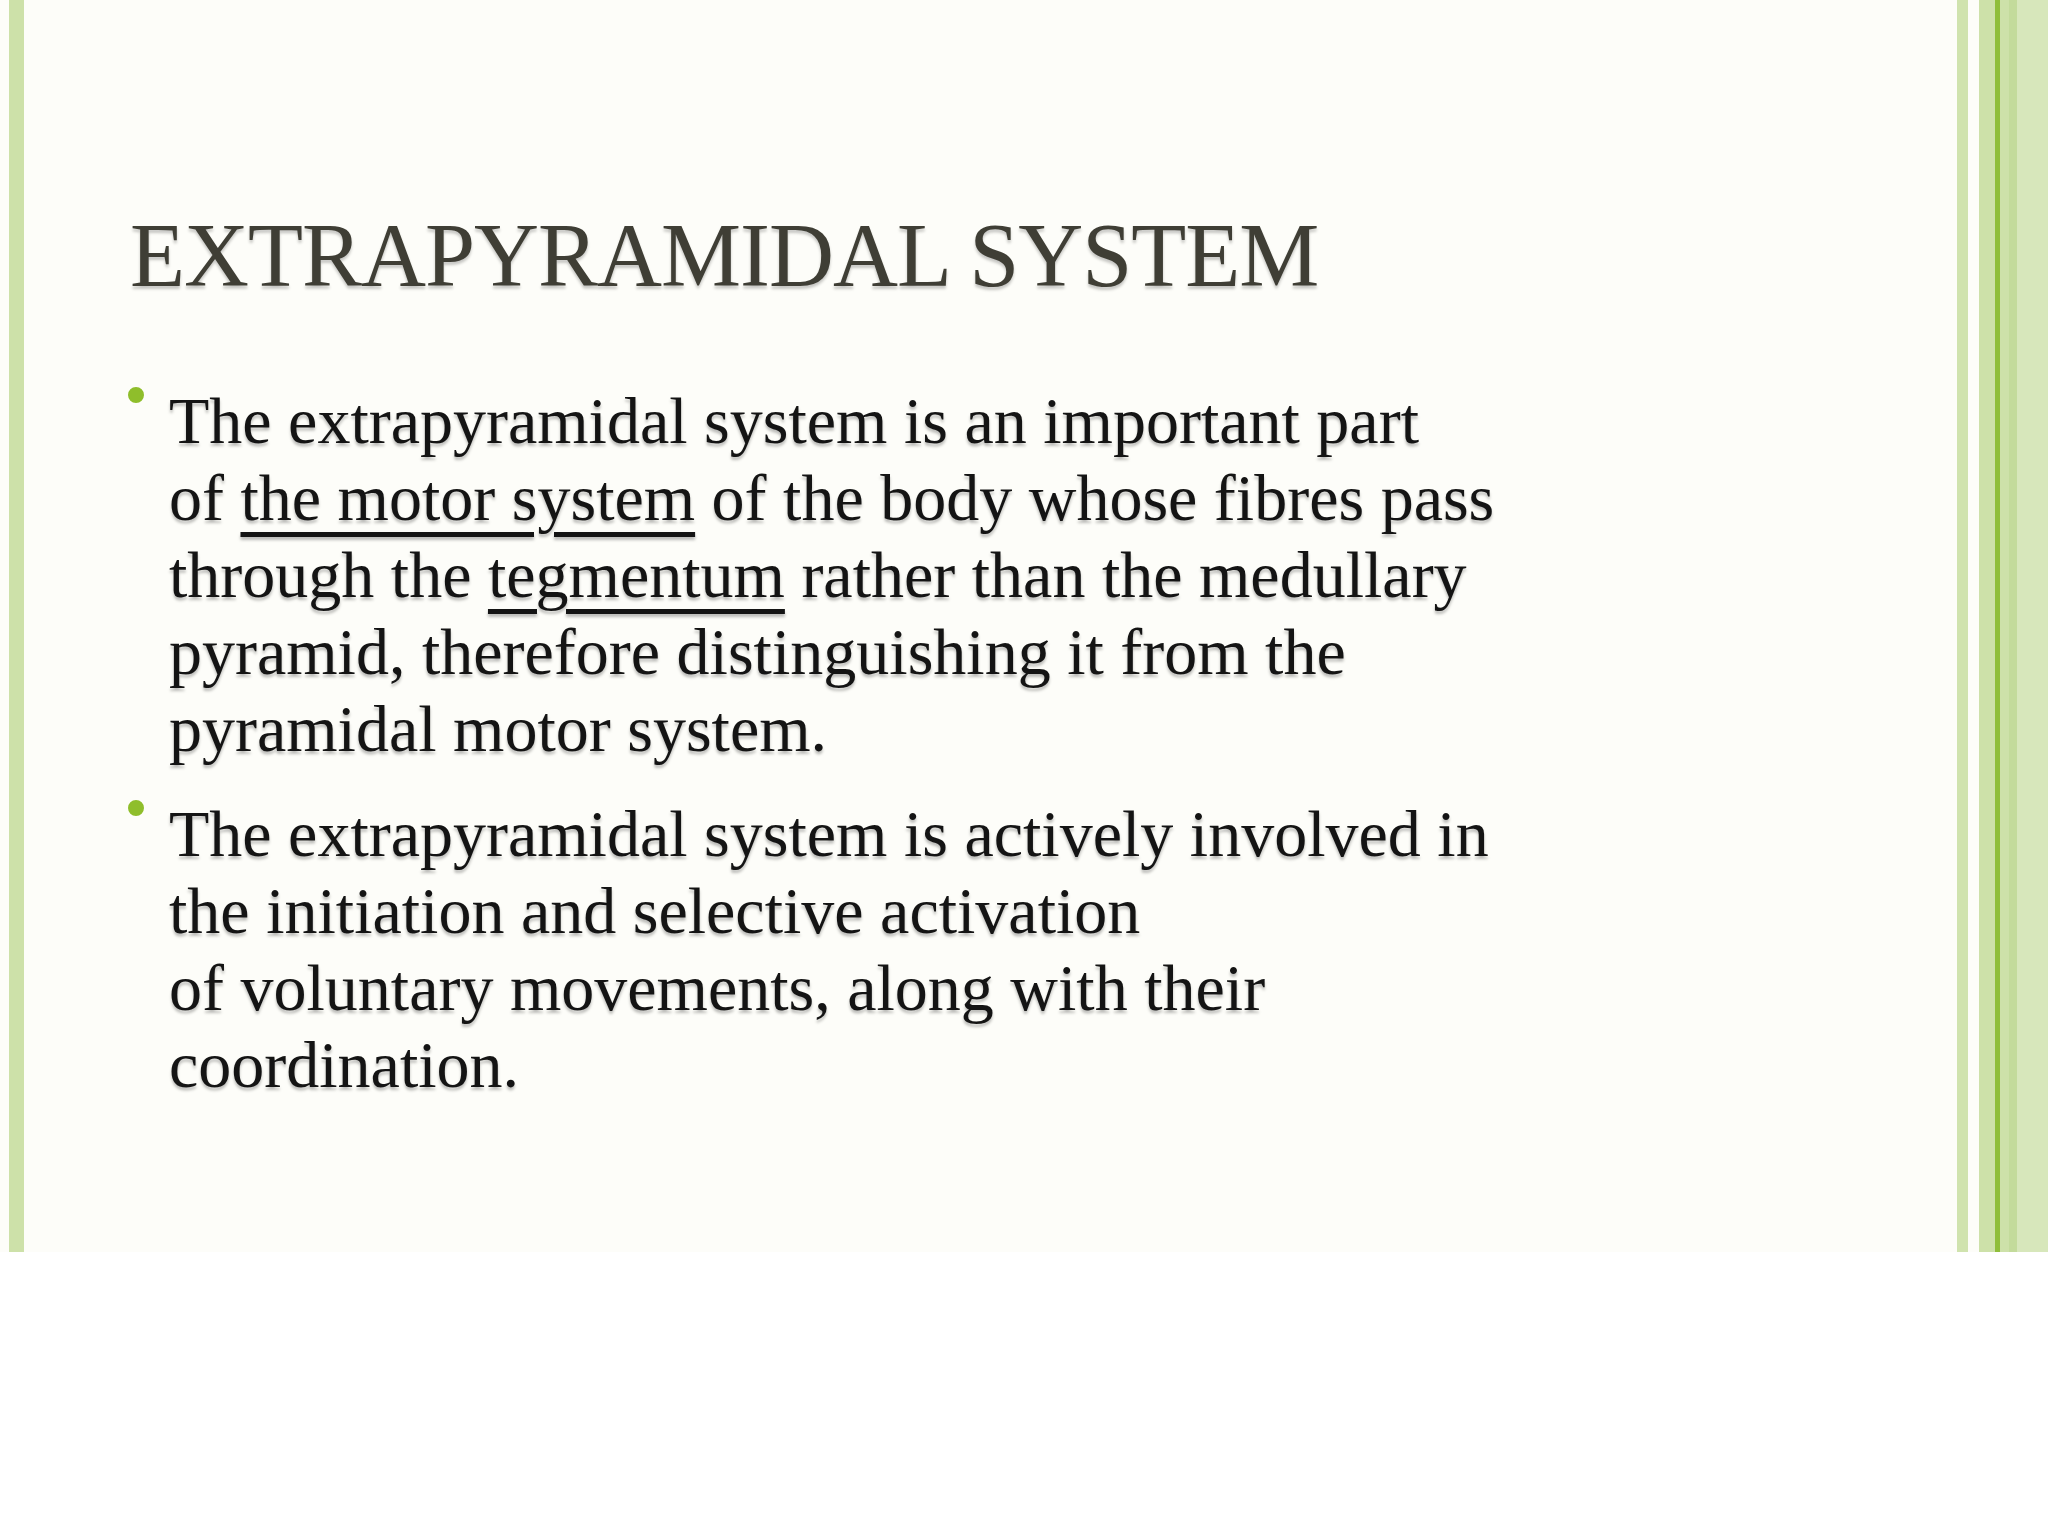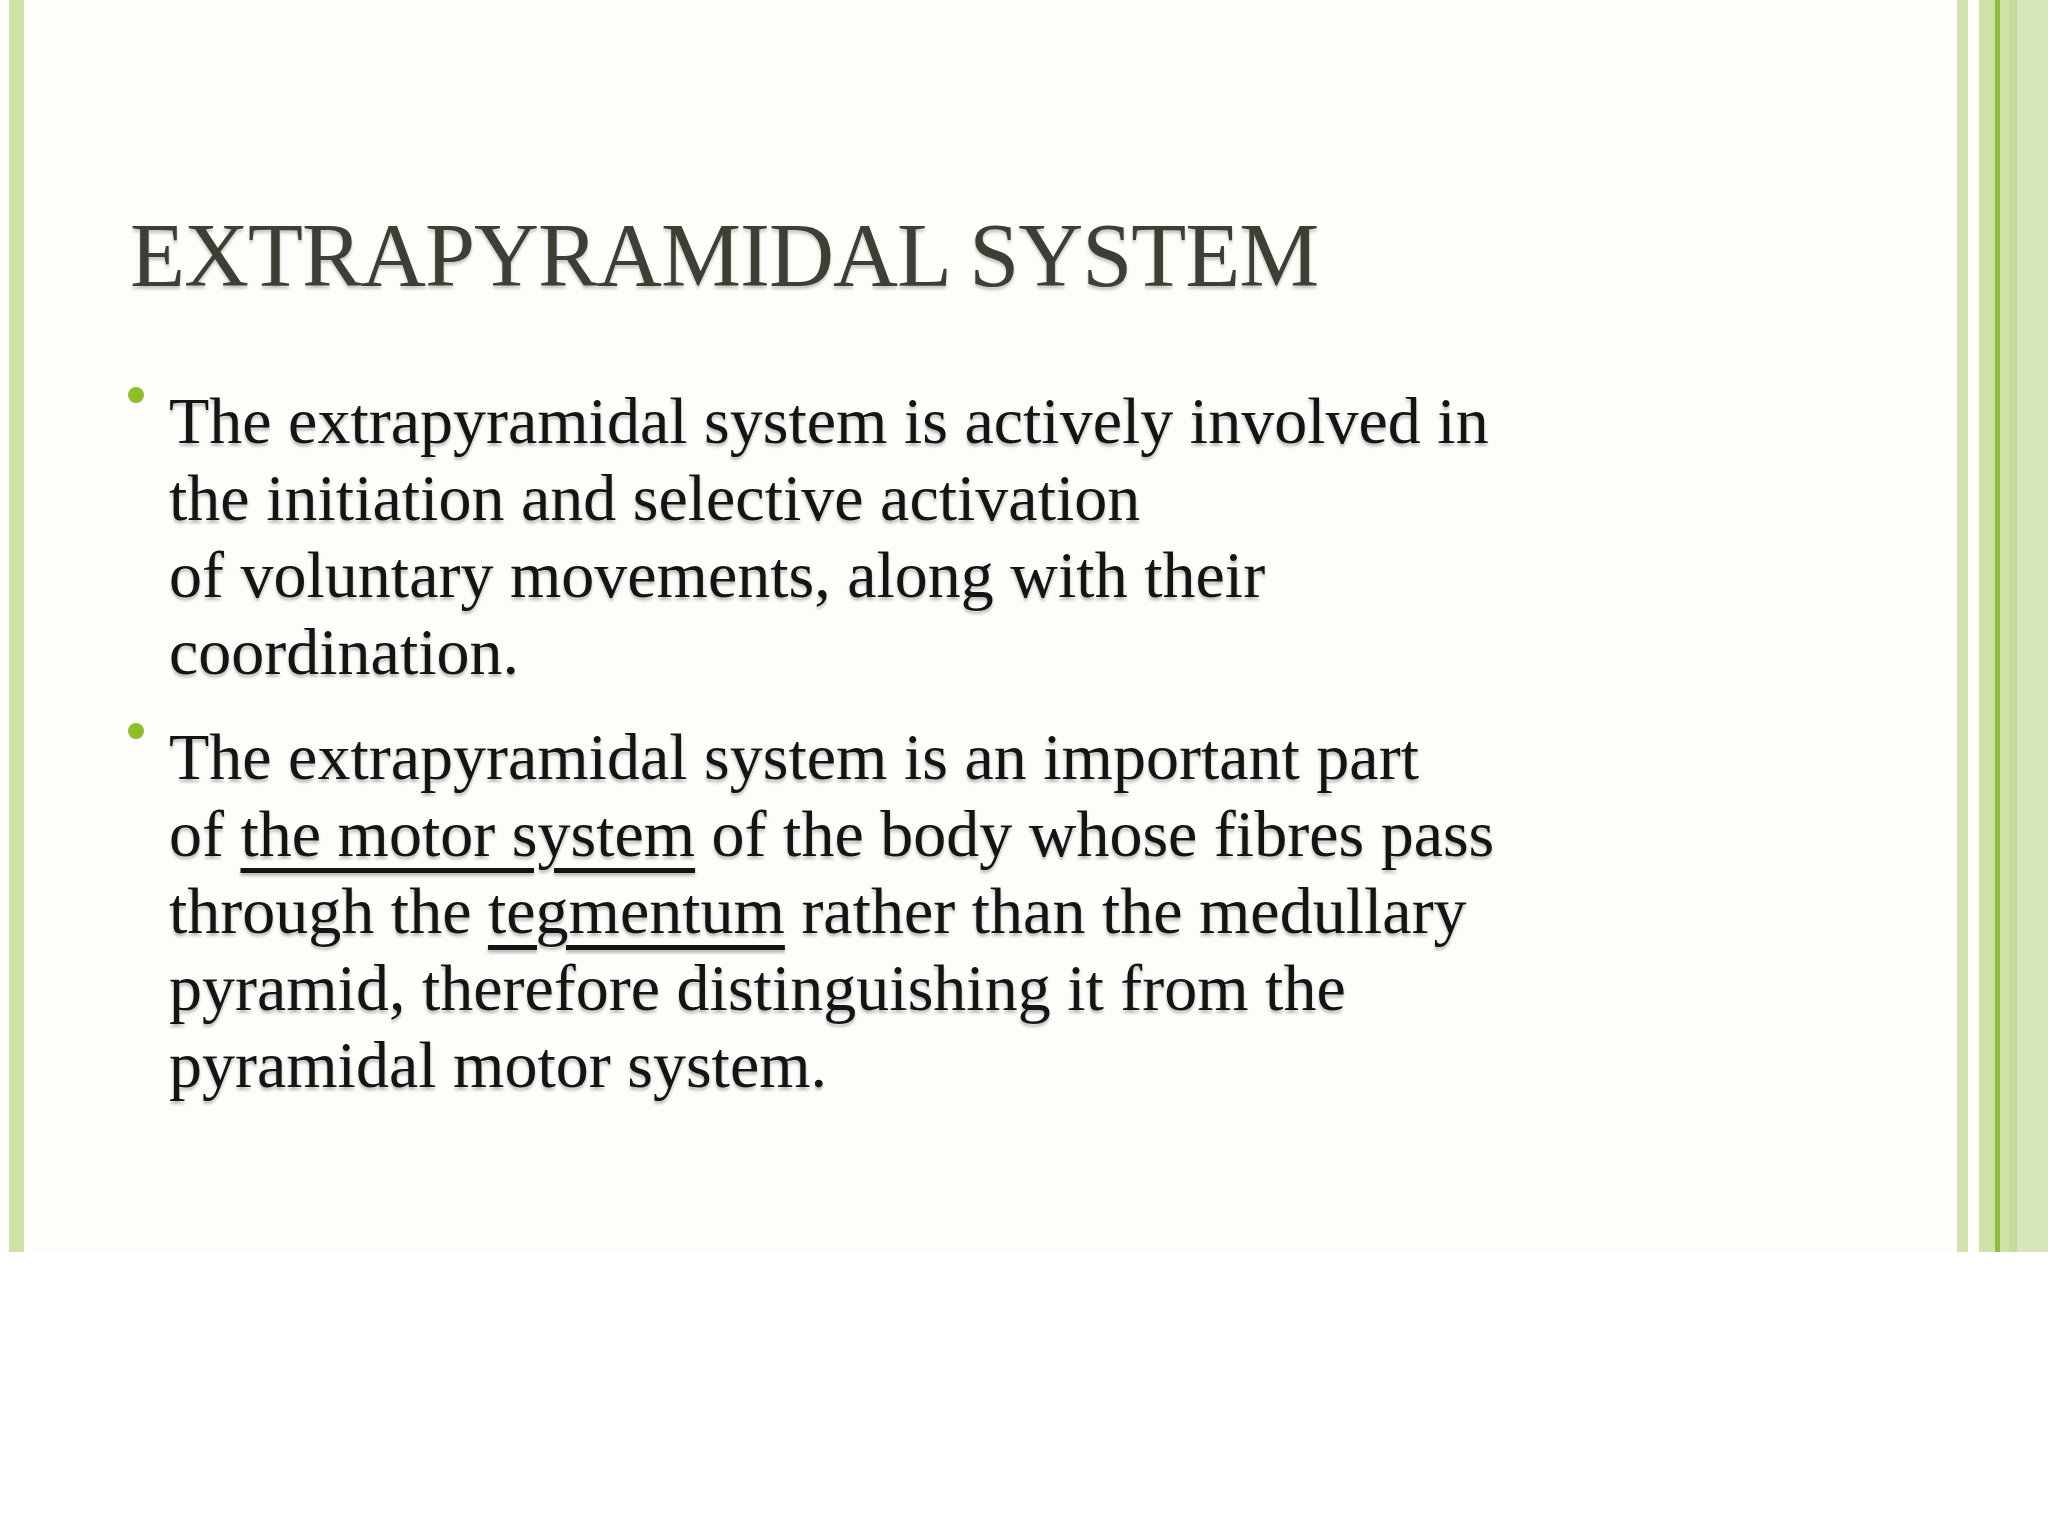--- a/index.html
+++ b/index.html
@@ -96,31 +96,31 @@
 <div class="slide">
   <div class="border-left"></div>
   <div class="border-right-thin"></div>
   <div class="border-right-band"></div>
 
   <h1 class="title">EXTRAPYRAMIDAL SYSTEM</h1>
 
   <ul class="bullets">
     <li>
       <span class="ring"></span>
-      <span class="bullet-text"><span>The extrapyramidal system is actively involved in
-the initiation and selective activation
-of voluntary movements, along with their
-coordination.</span></span>
-    </li>
-    <li>
-      <span class="ring"></span>
       <span class="bullet-text"><span>The extrapyramidal system is an important part
 of </span><span class="u">the motor system</span><span> of the body whose fibres pass
 through the </span><span class="u">tegmentum</span><span> rather than the medullary
 pyramid, therefore distinguishing it from the
 pyramidal motor system.</span></span>
+    </li>
+    <li>
+      <span class="ring"></span>
+      <span class="bullet-text"><span>The extrapyramidal system is actively involved in
+the initiation and selective activation
+of voluntary movements, along with their
+coordination.</span></span>
     </li>
   </ul>
 
   <div class="page-badge">
     <span>34</span>
   </div>
 </div>
 
 </body></html>

